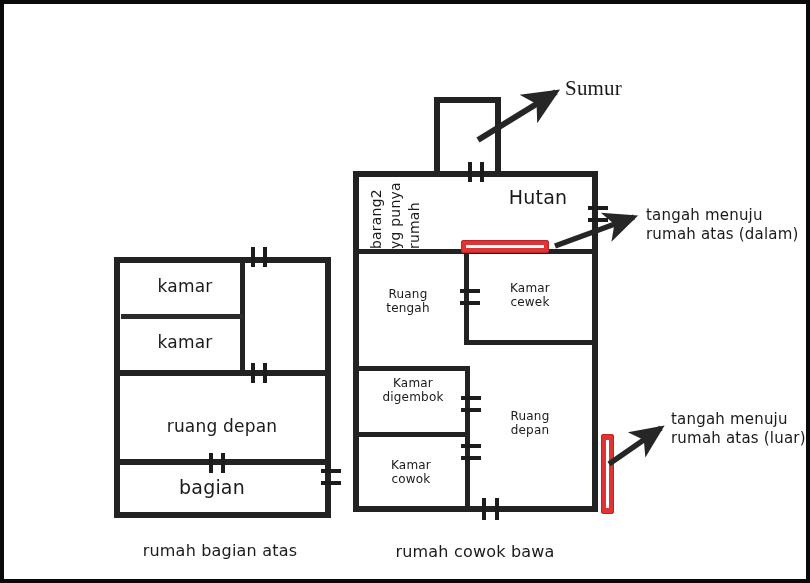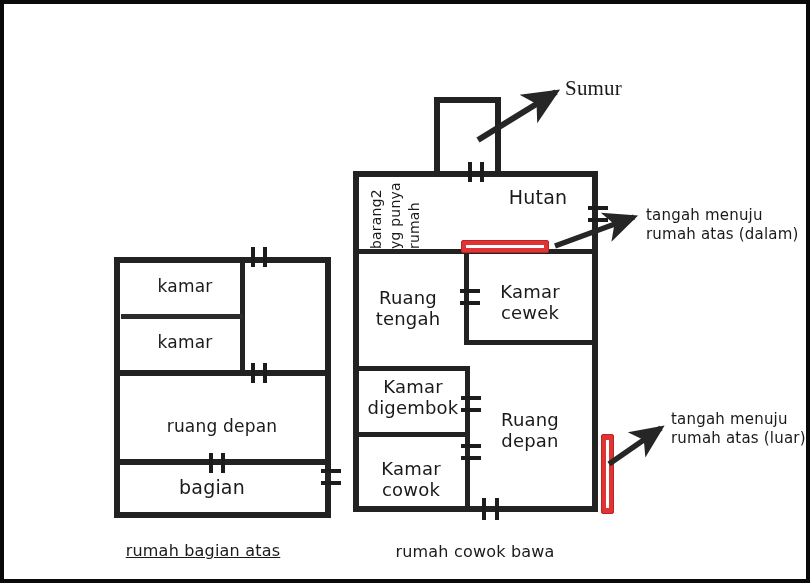--- a/index.html
+++ b/index.html
@@ -59,21 +59,21 @@
     pointer-events: none;
   }
   .vlabel {
     position: absolute;
     transform-origin: 0 0;
     transform: rotate(-90deg);
     white-space: pre;
   }
   .title { font-size: 17px; }
   .room-lg { font-size: 17px; }
-  .room-md { font-size: 18px; }
+  .room-md { font-size: 12px; }
   .room-sm { font-size: 14px; }
   .caption { font-size: 16px; }
   .callout { font-size: 15px; line-height: 1.25; }
 </style>
 </head>
 <body>
 
 <div id="canvas">
 
 
@@ -99,21 +99,21 @@
     <div class="doorjamb" style="left:217px; top:449px; width:4px; height:20px;"></div>
 
     <div class="doorjamb" style="left:317px; top:465px; width:20px; height:4px;"></div>
     <div class="doorjamb" style="left:317px; top:477px; width:20px; height:4px;"></div>
 
     <div class="txt room-lg center" style="left:181px; top:272px;">kamar</div>
     <div class="txt room-lg center" style="left:181px; top:328px;">kamar</div>
     <div class="txt room-lg center" style="left:218px; top:412px;">ruang depan</div>
     <div class="txt room-lg center" style="left:208px; top:472px; font-size:19px;">bagian</div>
 
-    <div class="txt caption center" style="left:199px; top:538px;text-decoration:underline;">rumah bagian atas</div>
+    <div class="txt caption center" style="left:216px; top:538px;">rumah bagian atas</div>
   </div>
 
   <div>
 
     <div class="wall" style="left:430px; top:93px; width:67px; height:6px;"></div>
     <div class="wall" style="left:430px; top:93px; width:6px; height:75px;"></div>
     <div class="wall" style="left:491px; top:93px; width:6px; height:75px;"></div>
 
     <div class="wall" style="left:349px; top:167px; width:245px; height:6px;"></div>
     <div class="wall" style="left:349px; top:167px; width:6px; height:341px;"></div>

